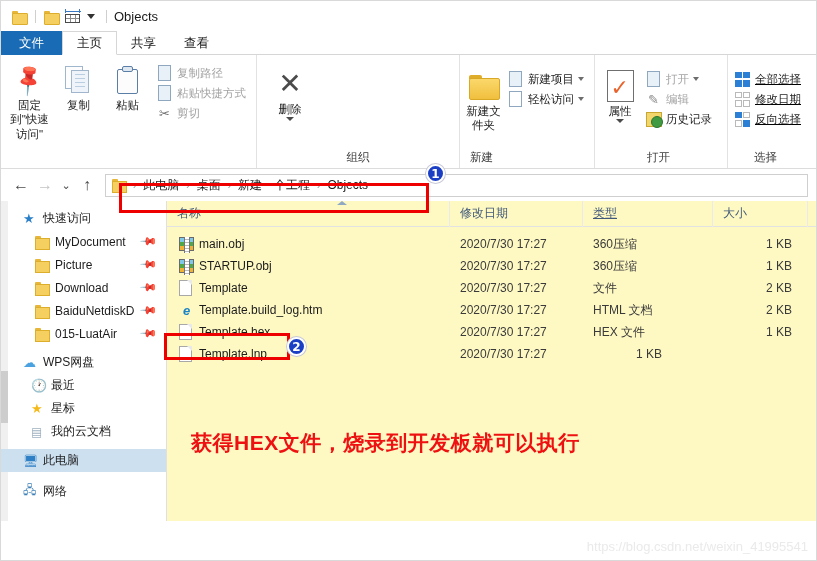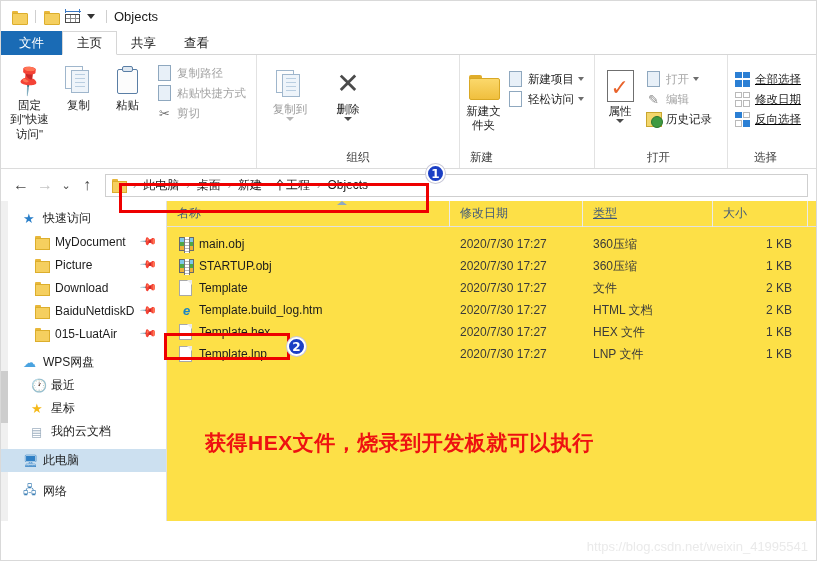--- a/index.html
+++ b/index.html
@@ -381,21 +381,21 @@
   }
   .pin-right { margin-left: auto; margin-right: 10px; color: #9d9d9d; font-size: 11px; transform: rotate(45deg); }
   .ic-star-blue { color: #2a7fc9; font-size: 13px; }
   .ic-cloud { color: #4aa3e0; font-size: 13px; }
   .ic-clock { color: #1f7fd0; font-size: 13px; }
   .ic-star-y { color: #f5b919; font-size: 13px; }
   .ic-page { color: #9fb0c0; font-size: 12px; }
   .ic-pc { font-size: 12px; color: #2f7fc4; }
   .ic-net { font-size: 12px; color: #3d7fb5; }
 
-  .listpane { flex: 1; background: #fde047; position: relative; }
+  .listpane { flex: 1; background: #fef9c3; position: relative; }
   .colhead {
     height: 26px;
     display: flex;
     align-items: center;
     border-bottom: 1px solid #e2e2e2;
     font-size: 12px;
     color: #41597a;
   }
   .colhead .col {
     height: 26px;
@@ -466,21 +466,21 @@
     border: 2px solid #ffffff;
     box-shadow: 0 0 0 1px #c9c9d8;
     color: #ffffff;
     font-size: 12px;
     font-weight: bold;
     display: flex; align-items: center; justify-content: center;
     font-family: "DejaVu Sans", sans-serif;
   }
   .annot-text {
     position: absolute;
-    left: 204px; top: 428px;
+    left: 190px; top: 428px;
     font-size: 21px;
     font-weight: bold;
     color: #ee1111;
     letter-spacing: 0.5px;
     white-space: nowrap;
   }
   .watermark {
     position: absolute;
     right: 8px; bottom: 6px;
     font-size: 13px;
@@ -559,30 +559,20 @@
                 <span class="mini-scissors">✂</span>
               </span>
             <span>剪切</span>
           </div>
         </div>
       </div>
     </div>
 
     <div class="rgroup" style="width:203px;">
       <div class="rgroup-body" style="padding-top:4px;">
-        <div class="bigbtn dim">
-          <div class="glyph">
-            <span class="ic-copy">
-                <i class="d1"></i>
-                <i class="d2"></i>
-              </span>
-          </div>
-          <div class="lbl">复制到</div>
-          <div class="caret-under" style="border-top-color:#b5b5b5;"></div>
-        </div>
         <div class="bigbtn">
           <div class="glyph">
               <span class="ic-x">✕</span>
             </div>
           <div class="lbl">删除</div>
           <div class="caret-under"></div>
         </div>
       </div>
       <div class="rgroup-title">组织</div>
     </div>
@@ -867,21 +857,20 @@
           <span class="cell size">1 KB</span>
         </div>
         <div class="row">
           <span class="cell name">
             <span class="fileicon">
                 <i class="ic-blank"></i>
               </span>
             <span>Template.lnp</span>
           </span>
           <span class="cell date">2020/7/30 17:27</span>
-          <span class="cell type">LNP 文件</span>
           <span class="cell size">1 KB</span>
         </div>
       </div>
     </div>
   </div>
 
   <div class="redbox" style="left:118px; top:182px; width:310px; height:30px;"></div>
   <div class="badge" style="left:425px; top:163px;">1</div>
 
   <div class="redbox" style="left:163px; top:332px; width:126px; height:27px;"></div>

